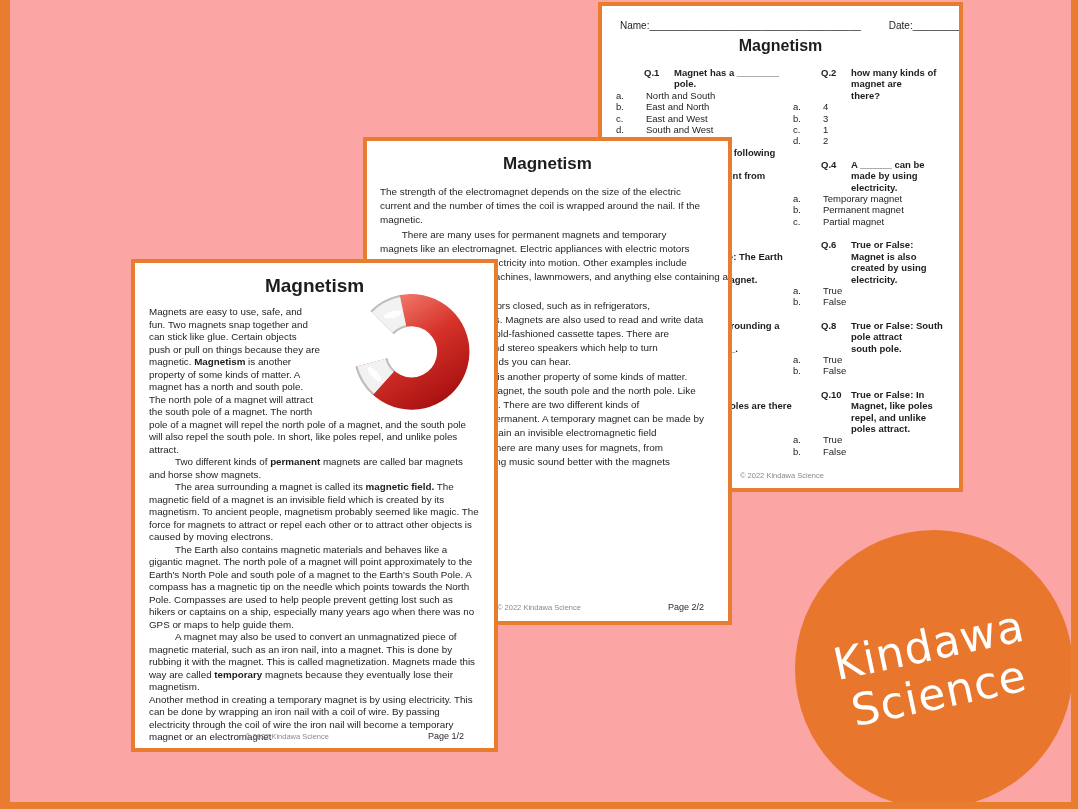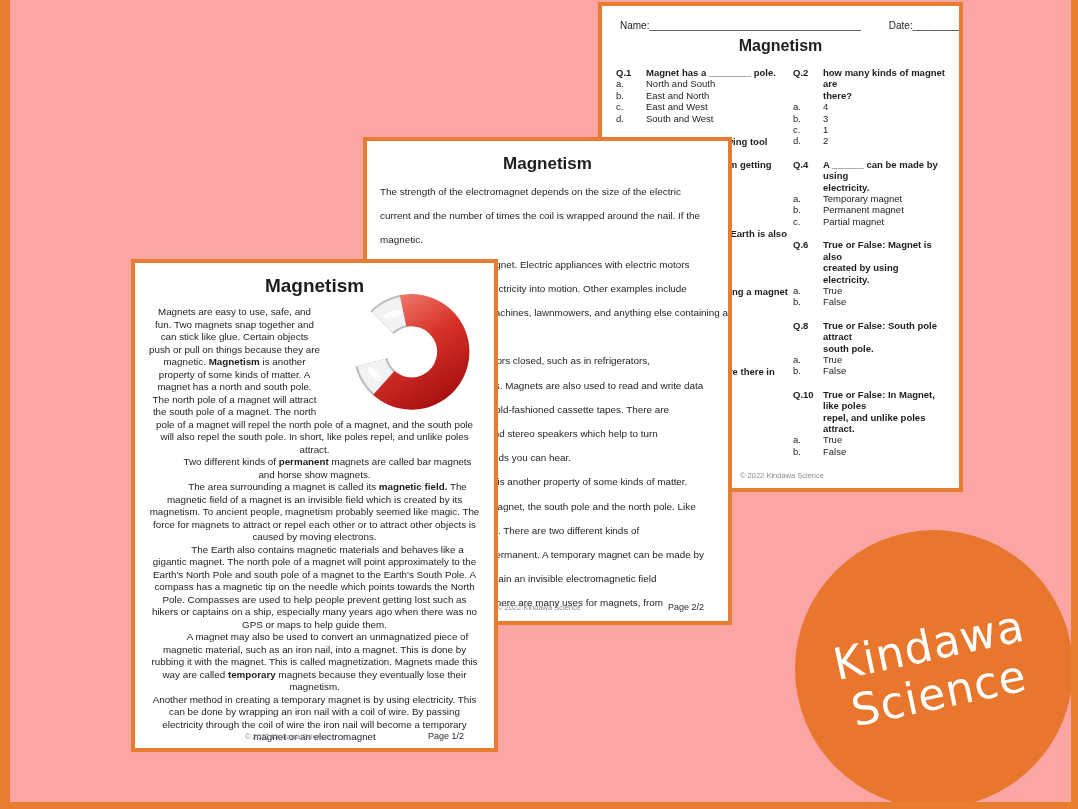--- a/index.html
+++ b/index.html
@@ -12,44 +12,44 @@
   .strip.bottom{left:0;bottom:0;width:1078px;height:7px;}
   
   .page{position:absolute;background:#fff;border:4px solid #e87d2f;box-sizing:border-box;overflow:hidden;}
   .page1{left:131px;top:259px;width:367px;height:493px;z-index:3;padding:10px 14px;}
   .page2{left:363px;top:137px;width:369px;height:488px;z-index:2;padding:11px 13px;}
   .quiz {left:598px;top:2px;width:365px;height:490px;z-index:1;padding:10px 14px;}
   .ptitle{text-align:center;font-weight:bold;font-size:19px;margin:2px 0 9px 0;}
   .page2 .ptitle{font-size:17px;margin-bottom:11px;}
   
   .body1{font-size:9.8px;line-height:12.5px;}
-  .para{margin:0;text-align:center;}
+  .para{margin:0;}
   .para.ind{text-indent:26px;}
   .magnet-float{float:right;width:158px;height:118px;margin:-12px -6px 2px 8px;}
   
   .body2{font-size:9.9px;line-height:14.2px;}
-  .tline{white-space:pre;margin-top:10px;}
+  .tline{white-space:pre;}
   
   .copyright{position:absolute;font-size:7.5px;color:#8a8a8a;bottom:7px;}
   .page1 .copyright{left:110px;}
   .page2 .copyright{left:130px;bottom:9px;}
   .quiz  .copyright{left:138px;bottom:8px;}
   .pagenum{position:absolute;font-size:9px;font-weight:normal;color:#2b2b2b;bottom:7px;text-align:center;}
   .page1 .pagenum{right:30px;}
   .page2 .pagenum{right:24px;bottom:9px;}
   
   .namerow{display:flex;font-size:10px;margin:4px 0 2px 4px;}
   .datepart{margin-left:28px;}
   .qtitle{font-size:16px;font-weight:bold;text-align:center;margin:6px 0 12px 0;}
   .qcols{display:flex;}
   .qcol-left{width:177px;flex:none;}
   .qcol-right{flex:1;}
   .qblock{margin-bottom:12px;}
   .qhead{display:flex;font-weight:bold;font-size:9.5px;line-height:11.4px;}
-  .qnum{width:30px;flex:none;}
+  .qnum{width:30px;flex:none;margin-left:28px;}
   .qtext{white-space:pre-line;}
   .orow{display:flex;font-size:9.5px;line-height:11.4px;}
   .okey{width:30px;flex:none;}
   
   .badge{position:absolute;left:795px;top:530px;width:278px;height:278px;border-radius:50%;
          background:#e8762c;z-index:1;display:flex;align-items:center;justify-content:center;}
   .badge-text{transform:rotate(-12deg);color:#fff;font-size:44px;line-height:1.12;text-align:center;
               font-family:"DejaVu Sans",sans-serif;letter-spacing:1px;}
 </style>
 </head>
@@ -257,20 +257,21 @@
     </div>
     <div class="copyright">© 2022 Kindawa Science</div>
   </div>
 
   <div class="page page2">
     <div class="ptitle">Magnetism</div>
     <div class="body2">
         <div class="tline">The strength of the electromagnet depends on the size of the electric</div>
         <div class="tline">current and the number of times the coil is wrapped around the nail. If the</div>
         <div class="tline">magnetic.</div>
+        <div class="tline">        There are many uses for permanent magnets and temporary</div>
         <div class="tline">magnets like an electromagnet. Electric appliances with electric motors</div>
         <div class="tline">use magnets to change electricity into motion. Other examples include</div>
         <div class="tline">fans, blenders, washing machines, lawnmowers, and anything else containing a</div>
         <div class="tline">motor.</div>
         <div class="tline">        Magnets help hold doors closed, such as in refrigerators,</div>
         <div class="tline">freezers, and cabinet doors. Magnets are also used to read and write data</div>
         <div class="tline">on a computer drive or on old-fashioned cassette tapes. There are</div>
         <div class="tline">magnets in headphones and stereo speakers which help to turn</div>
         <div class="tline">electronic signals into sounds you can hear.</div>
         <div class="tline">        In review, magnetism is another property of some kinds of matter.</div>

